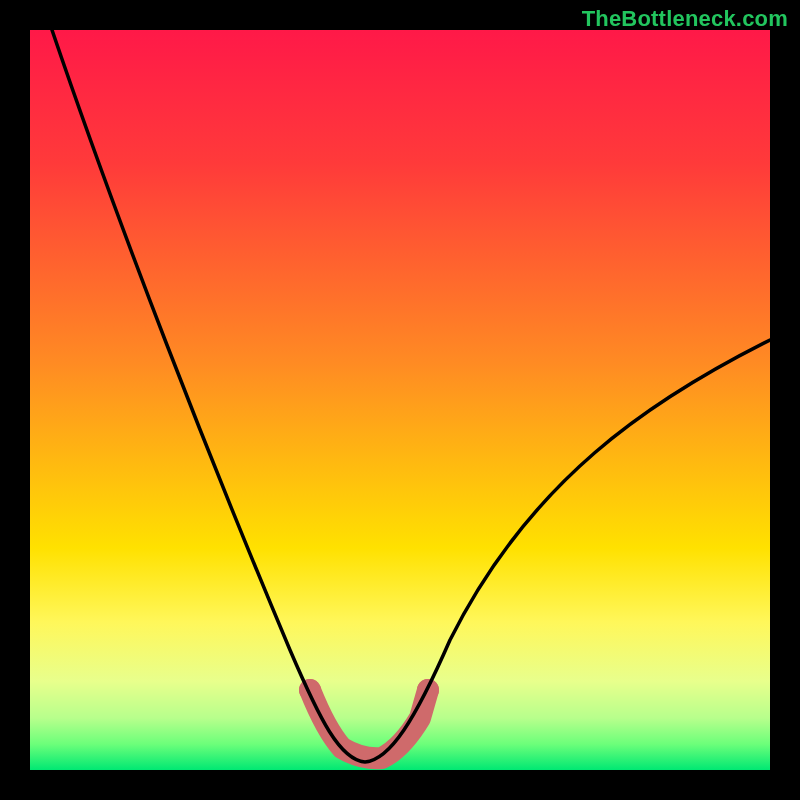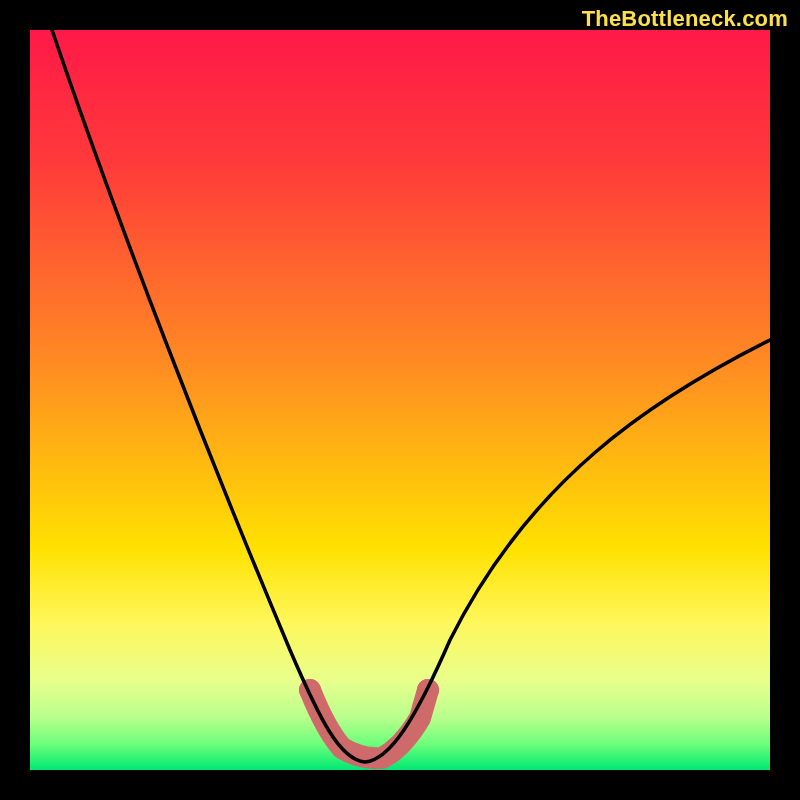--- a/index.html
+++ b/index.html
@@ -25,21 +25,21 @@
     width: 740px;
     height: 740px;
   }
   .watermark {
     position: absolute;
     top: 6px;
     right: 12px;
     font-family: Arial, Helvetica, sans-serif;
     font-size: 22px;
     font-weight: 600;
-    color: #fde047;
+    color: #22c55e;
     letter-spacing: 0.2px;
   }
   svg {
     display: block;
   }
 </style>
 </head>
 <body>
 
 <div class="frame">

